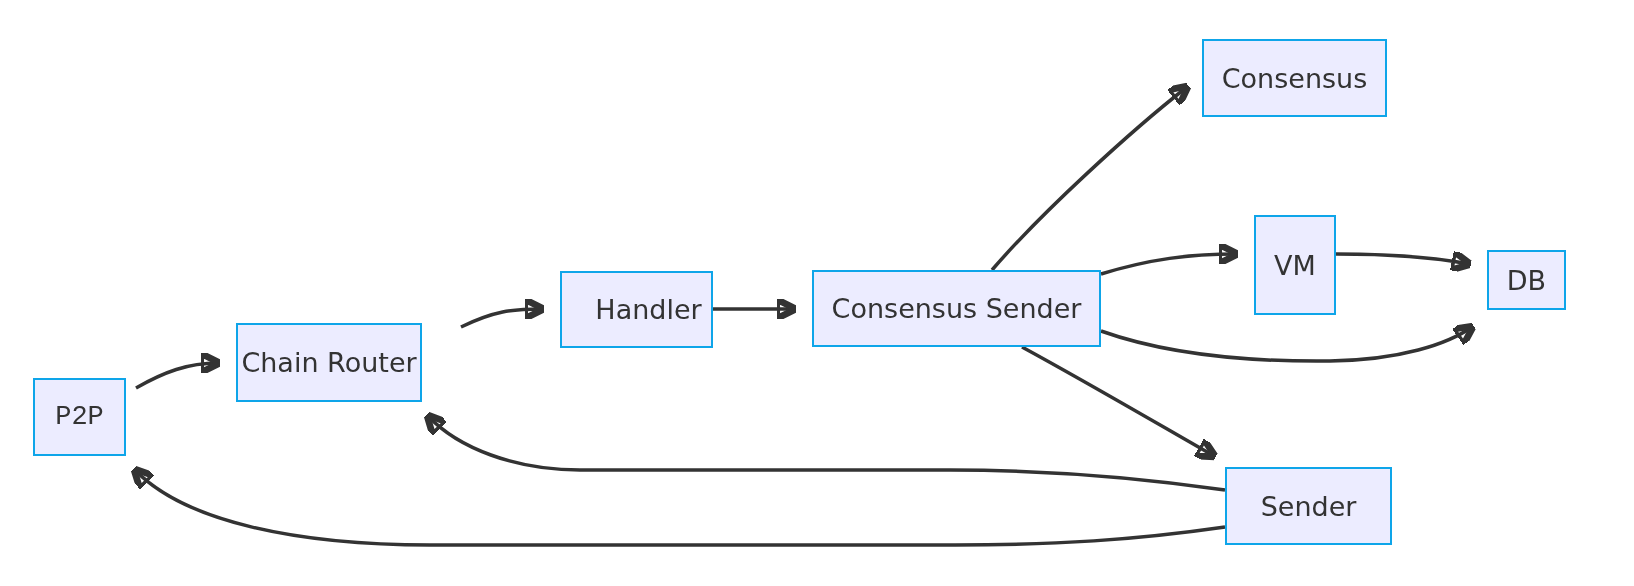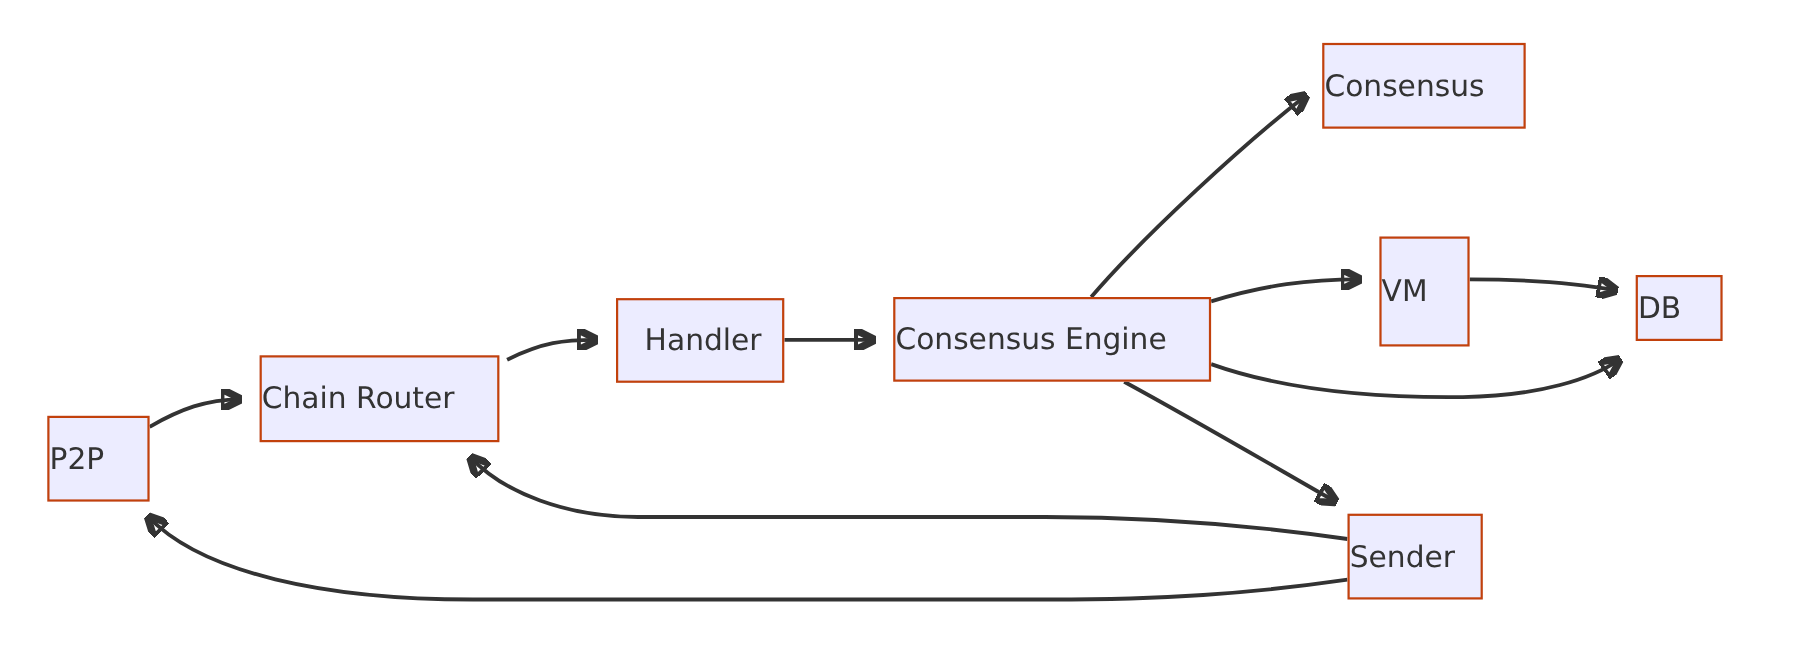--- a/index.html
+++ b/index.html
@@ -24,35 +24,36 @@
   }
   #edges path {
     fill: none;
     stroke: #333333;
     stroke-width: 3.5px;
   }
   .node {
     position: absolute;
     box-sizing: border-box;
     background: #ECECFF;
-    border: 2px solid #c2410c;
+    border: 2px solid #0ea5e9;
     color: #333333;
     display: flex;
     align-items: center;
+    justify-content: center;
     font-size: 27px;
     white-space: nowrap;
   }
-  .node-p2p              { left: 43px;   top: 378px; width: 93px;  height: 78px; }
-  .node-chain-router     { left: 236px;  top: 323px; width: 218px; height: 79px; }
+  .node-p2p              { left: 33px;   top: 378px; width: 93px;  height: 78px; font-family: Liberation Mono, monospace; }
+  .node-chain-router     { left: 236px;  top: 323px; width: 186px; height: 79px; }
   .node-handler          { left: 560px;  top: 271px; width: 153px; height: 77px; padding-left: 24px; }
   .node-consensus-engine { left: 812px;  top: 270px; width: 289px; height: 77px; }
   .node-consensus        { left: 1202px; top: 39px;  width: 185px; height: 78px; }
   .node-vm               { left: 1254px; top: 215px; width: 82px;  height: 100px; }
   .node-db               { left: 1487px; top: 250px; width: 79px;  height: 60px; }
-  .node-sender           { left: 1225px; top: 467px; width: 123px; height: 78px; }
+  .node-sender           { left: 1225px; top: 467px; width: 167px; height: 78px; }
 </style>
 </head>
 <body>
 
 <div id="stage">
 
   <svg id="edges" viewBox="0 0 1634 586" xmlns="http://www.w3.org/2000/svg">
     <defs>
       <marker id="arrow" viewBox="0 0 10 10" refX="9" refY="5" markerWidth="5.5" markerHeight="5.5" orient="auto-start-reverse" markerUnits="strokeWidth">
         <path d="M 0 0 L 10 5 L 0 10 z" fill="#333333"></path>
@@ -86,21 +87,21 @@
 
   <div class="node node-chain-router">
     <span>Chain Router</span>
   </div>
 
   <div class="node node-handler">
     <span>Handler</span>
   </div>
 
   <div class="node node-consensus-engine">
-    <span>Consensus Engine</span>
+    <span>Consensus Sender</span>
   </div>
 
   <div class="node node-consensus">
     <span>Consensus</span>
   </div>
 
   <div class="node node-vm">
     <span>VM</span>
   </div>
 

